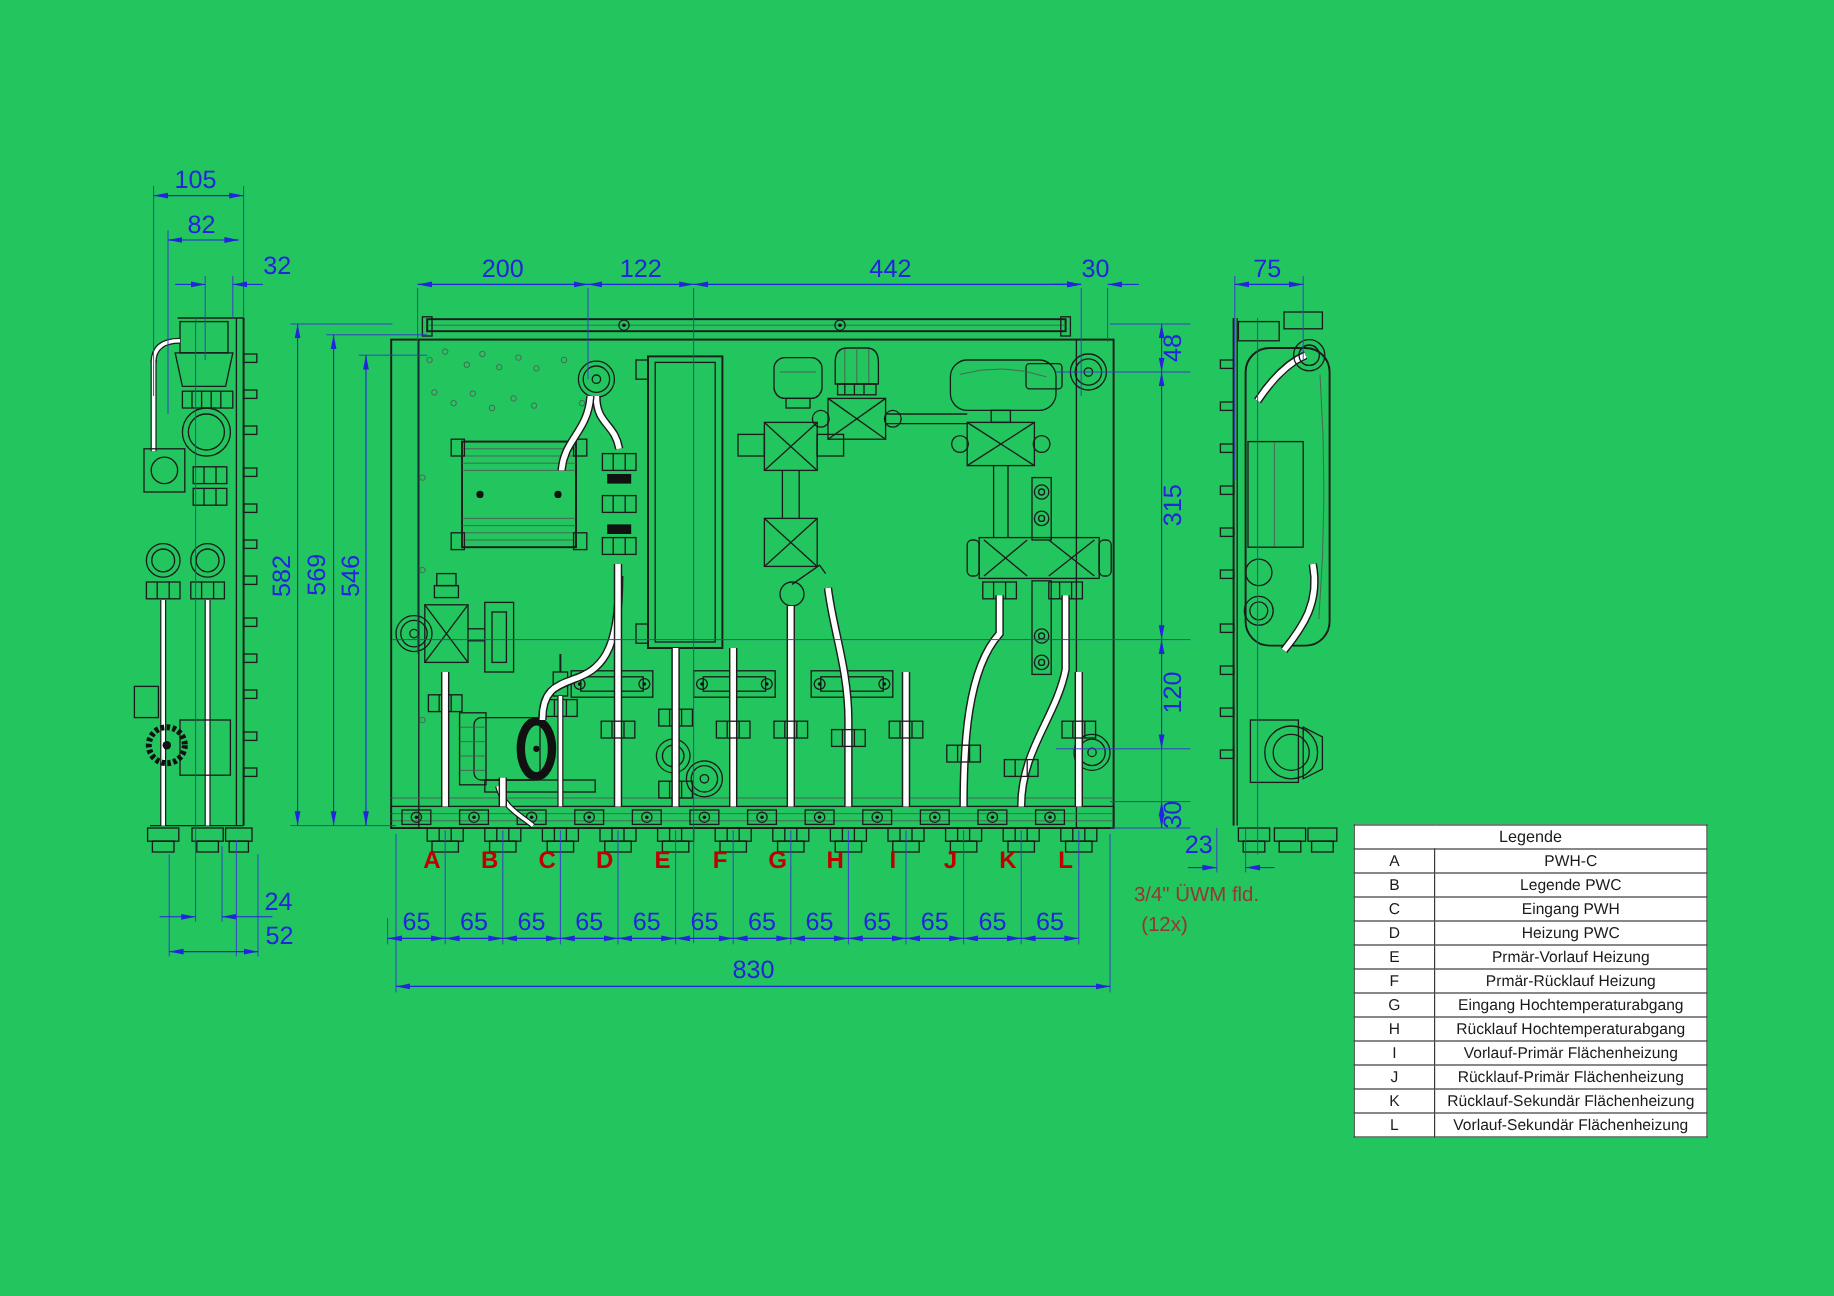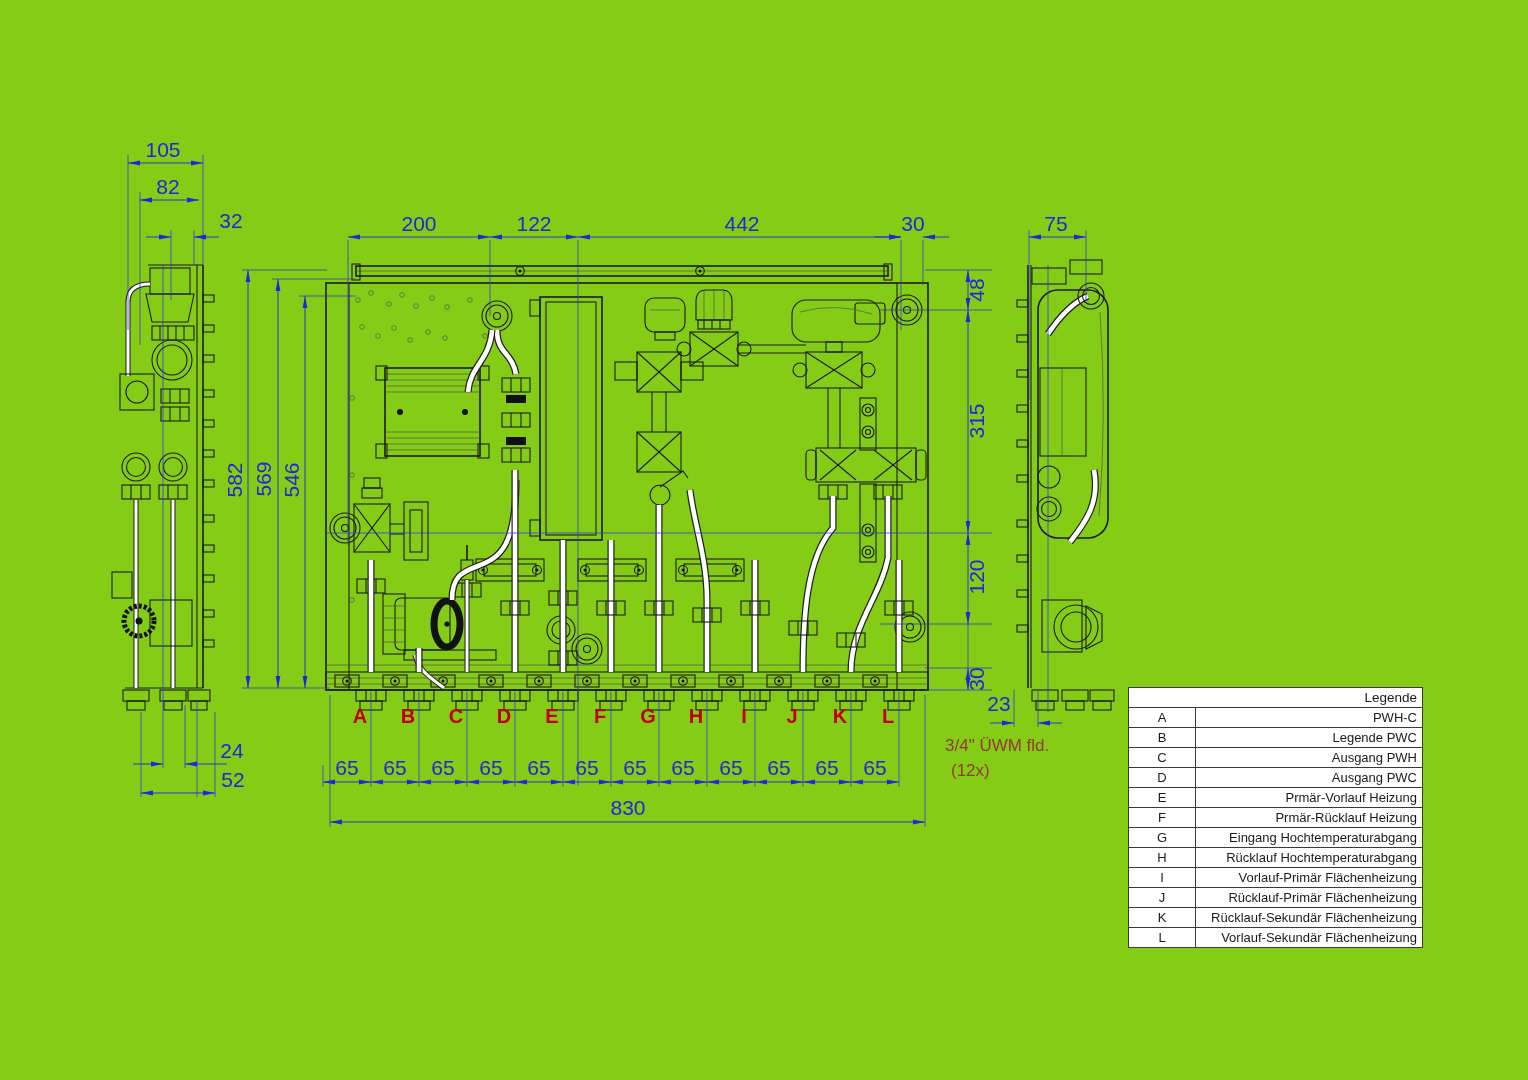--- a/index.html
+++ b/index.html
@@ -1,16 +1,16 @@
 <!DOCTYPE html>
 <html><head>
 <meta charset="utf-8">
 <style>
   html,body{margin:0;padding:0;background:#ffffff;}
-  #stage{position:relative;width:1528px;height:1080px;background:#84cc16;overflow:hidden;
+  #stage{position:relative;width:1528px;height:1080px;background:#22c55e;overflow:hidden;
          font-family:"Liberation Sans",sans-serif;}
   svg{position:absolute;left:0;top:0;}
   
   .blk{stroke:#1c1c1c;stroke-width:1.1;fill:none;}
   .blk2{stroke:#1c1c1c;stroke-width:1.6;fill:none;}
   .thin{stroke:#555;stroke-width:0.7;fill:none;}
   .fillb{fill:#111;stroke:none;}
   .pipe-o{stroke:#1c1c1c;stroke-width:7;fill:none;}
   .pipe-i{stroke:#ffffff;stroke-width:4.6;fill:none;}
   .pipe-os{stroke:#1c1c1c;stroke-width:5;fill:none;}
@@ -19,21 +19,21 @@
   .dim{stroke:#2424dd;stroke-width:0.9;fill:none;}
   .cl{stroke:#3b3bd0;stroke-width:0.8;fill:none;}
   .dimtext{fill:#2424dd;font-size:21px;font-family:"Liberation Sans",sans-serif;text-anchor:middle;}
   .conntext{fill:#c00000;font-size:20px;font-weight:bold;font-family:"Liberation Sans",sans-serif;text-anchor:middle;}
   
   .note{position:absolute;color:#953735;font-size:17px;line-height:25px;white-space:nowrap;}
   
   #legend{position:absolute;left:1128px;top:687px;border-collapse:collapse;
           font-size:13px;color:#1a1a1a;background:#fff;}
   #legend td,#legend th{border:1px solid #3a3a3a;padding:0 5px;height:19px;
-          font-weight:normal;text-align:right;}
+          font-weight:normal;text-align:center;}
   #legend th{font-size:13.5px;}
   #legend td.key{width:56px;text-align:center;}
   #legend td.lbl{width:216px;white-space:nowrap;}
 </style>
 </head>
 <body>
 
 <div id="stage">
 
 <svg width="1528" height="1080" viewBox="0 0 1528 1080">
@@ -622,25 +622,25 @@
   <tr>
           <td class="key">A</td>
           <td class="lbl">PWH-C</td>
         </tr>
   <tr>
           <td class="key">B</td>
           <td class="lbl">Legende PWC</td>
         </tr>
   <tr>
           <td class="key">C</td>
-          <td class="lbl">Ausgang PWH</td>
+          <td class="lbl">Eingang PWH</td>
         </tr>
   <tr>
           <td class="key">D</td>
-          <td class="lbl">Ausgang PWC</td>
+          <td class="lbl">Heizung PWC</td>
         </tr>
   <tr>
           <td class="key">E</td>
           <td class="lbl">Prmär-Vorlauf Heizung</td>
         </tr>
   <tr>
           <td class="key">F</td>
           <td class="lbl">Prmär-Rücklauf Heizung</td>
         </tr>
   <tr>

